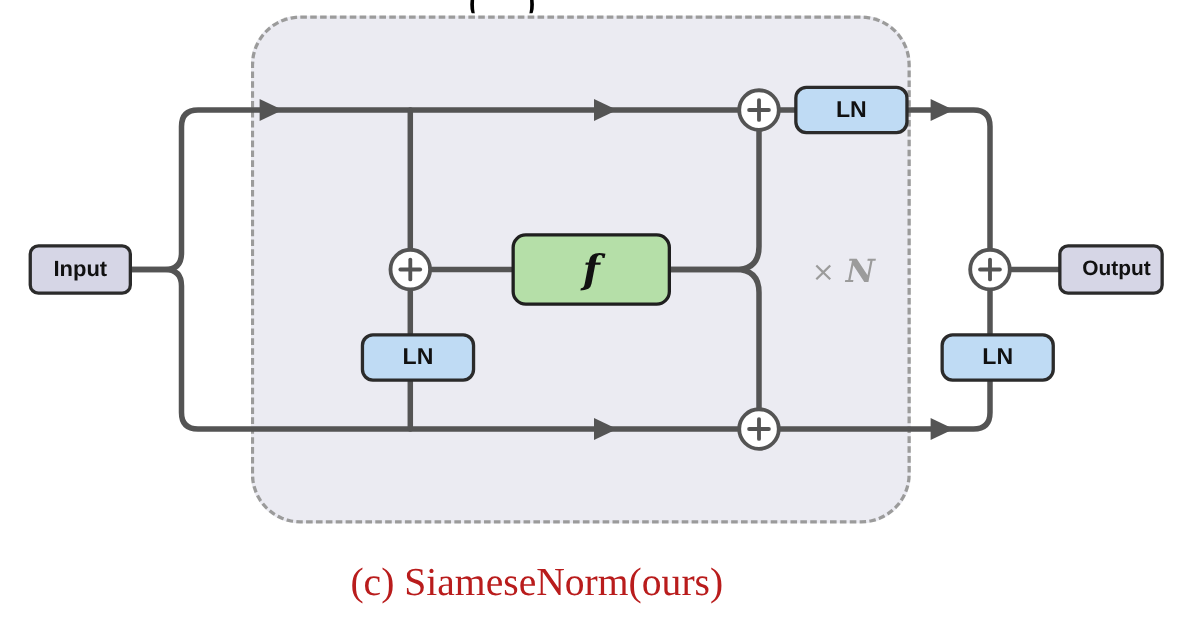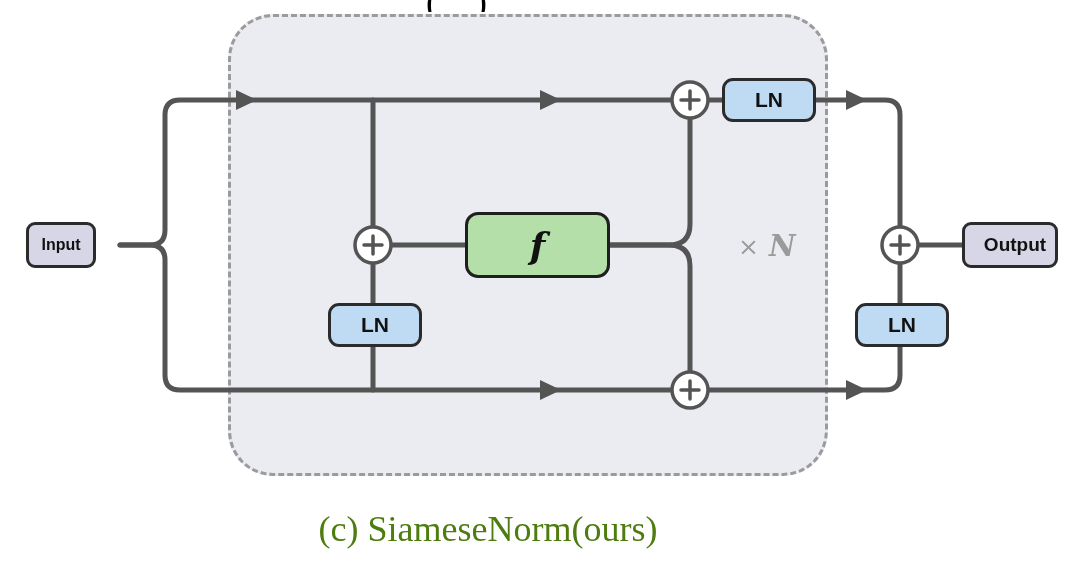--- a/index.html
+++ b/index.html
@@ -19,28 +19,28 @@
     box-sizing:border-box;
   }
   svg.wires{position:absolute;left:0;top:0;}
   .node{
     position:absolute;
     display:flex;align-items:center;justify-content:center;
     box-sizing:border-box;
     font-weight:bold;color:#111;
   }
   .io-node{
-    width:70px;height:46px;
+    width:94px;height:46px;
     background:#d6d6e6;
     border:3px solid #2b2b2b;
     border-radius:9px;
-    font-size:16px;
+    font-size:20px;
   }
   .ln-node{
-    width:94px;height:44px;
+    width:104px;height:44px;
     background:#bfdbf4;
     border:3px solid #2b2b2b;
     border-radius:11px;
     font-size:21px;
   }
   .f-node{
     left:465px;top:212px;width:145px;height:66px;
     background:#b5dfa8;
     border:3.5px solid #1f1f1f;
     border-radius:13px;
@@ -60,21 +60,21 @@
     font-family:"DejaVu Serif", serif;
     font-size:27px;
   }
   .repeat-label .times{font-size:25px;margin-right:10px;}
   .repeat-label .count{font-weight:bold;font-style:italic;font-size:29px;}
   .caption{
     position:absolute;left:0;top:508px;width:976px;
     text-align:center;
     font-family:"Liberation Serif", serif;
     font-size:36px;
-    color:#4d7c0f;
+    color:#b91c1c;
   }
   .cropped-caption{
     position:absolute;left:426px;top:0;width:120px;height:12px;
     overflow:hidden;
   }
   .cropped-caption span{
     display:inline-block;
     margin-top:-27px;
     font-family:"Liberation Serif", serif;
     font-size:36px;

